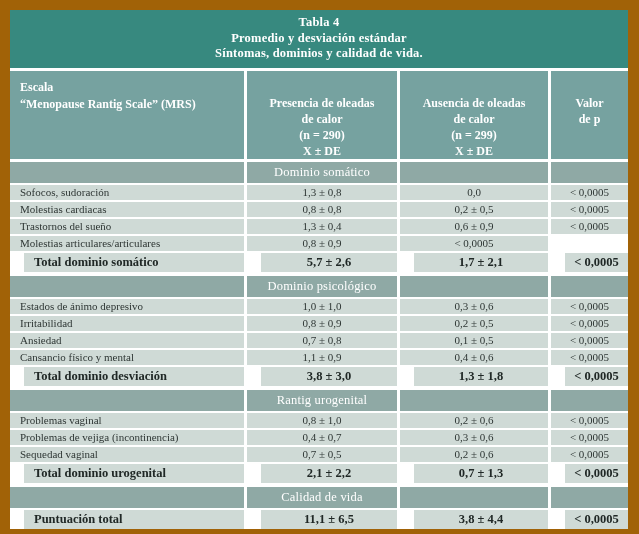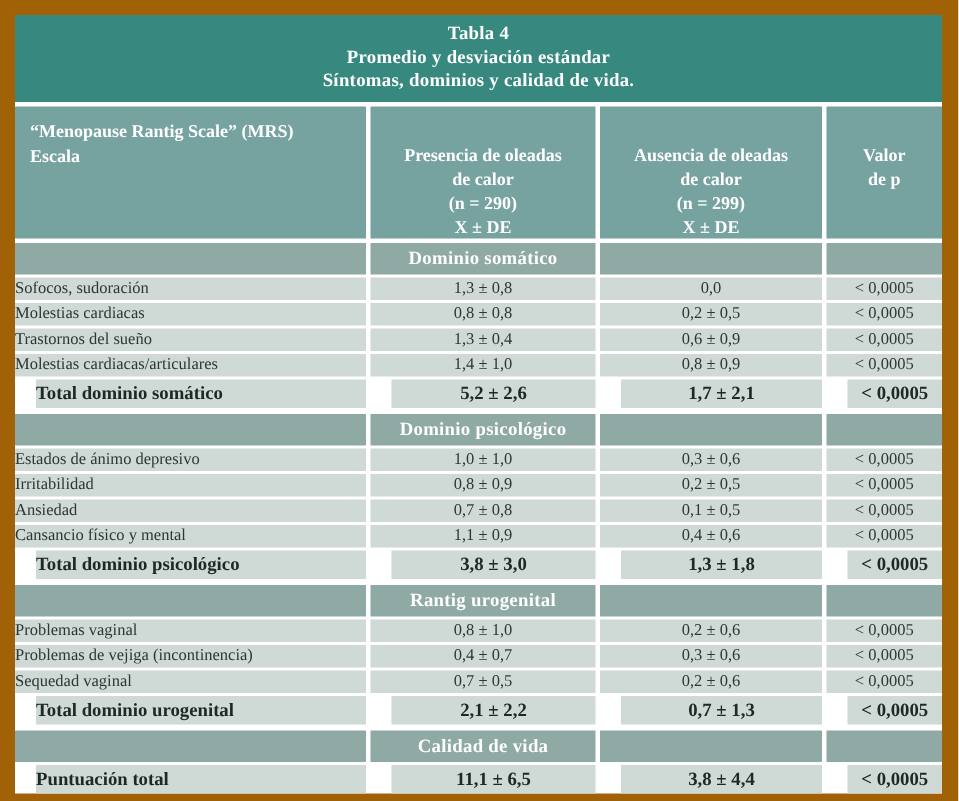--- a/index.html
+++ b/index.html
@@ -30,53 +30,53 @@
   
   .header-row{margin-bottom:3px;}
   .hcell{background:var(--header-band);color:#fff;font-weight:bold;font-size:12px;height:88px;box-sizing:border-box;}
   .hc1{padding:8px 6px 0 10px;line-height:17px;}
   .hc-center{text-align:center;padding-top:24px;line-height:16px;}
 
   
   .section-band{margin-bottom:2px;}
   .bcell{background:var(--section-band);height:21px;}
   .bcell.band-label{
-    color:#fff;font-weight:bold;font-size:12.5px;line-height:21px;text-align:center;letter-spacing:.2px;
+    color:#fff;font-weight:normal;font-size:12.5px;line-height:21px;text-align:center;letter-spacing:.2px;
   }
 
   
   .rows{display:flex;flex-direction:column;gap:2px;margin-bottom:4px;}
   .rows:last-child{margin-bottom:0;}
   .row .cell{
     background:var(--row-bg);color:var(--text-dark);
     font-size:11px;height:15px;line-height:15px;box-sizing:border-box;
     white-space:nowrap;overflow:hidden;
   }
-  .row .cell.lbl{text-align:left;}
+  .row .cell.lbl{padding-left:10px;text-align:left;}
   .row .cell.num{text-align:center;}
   .row.total-row .cell{
     height:19px;line-height:19px;font-size:12.5px;font-weight:bold;color:#202826;margin-left:14px;
   }
 </style>
 </head>
 <body>
 
 <div class="page">
   <div class="tbl">
 
     <div class="title-band">
       <div class="title-line">Tabla 4</div>
       <div class="title-line">Promedio y desviación estándar</div>
       <div class="title-line">Síntomas, dominios y calidad de vida.</div>
     </div>
 
     <div class="grid header-row">
       <div class="hcell hc1">
+        <div>Escala</div>
         <div>“Menopause Rantig Scale” (MRS)</div>
-        <div>Escala</div>
       </div>
       <div class="hcell hc-center">
         <div>Presencia de oleadas</div>
         <div>de calor</div>
         <div>(n = 290)</div>
         <div>X ± DE</div>
       </div>
       <div class="hcell hc-center">
         <div>Ausencia de oleadas</div>
         <div>de calor</div>
@@ -109,28 +109,27 @@
     <div class="cell num">0,2 ± 0,5</div>
     <div class="cell num">&lt; 0,0005</div>
   </div>
           <div class="grid row">
     <div class="cell lbl">Trastornos del sueño</div>
     <div class="cell num">1,3 ± 0,4</div>
     <div class="cell num">0,6 ± 0,9</div>
     <div class="cell num">&lt; 0,0005</div>
   </div>
           <div class="grid row">
-    <div class="cell lbl">Molestias cardiacas/articulares</div>
-    <div class="cell num">1,4 ± 1,0</div>
+    <div class="cell lbl">Molestias articulares/articulares</div>
     <div class="cell num">0,8 ± 0,9</div>
     <div class="cell num">&lt; 0,0005</div>
   </div>
           <div class="grid row total-row">
     <div class="cell lbl">Total dominio somático</div>
-    <div class="cell num">5,2 ± 2,6</div>
+    <div class="cell num">5,7 ± 2,6</div>
     <div class="cell num">1,7 ± 2,1</div>
     <div class="cell num">&lt; 0,0005</div>
   </div>
         </div>
         <div class="grid section-band">
     <div class="bcell"></div>
     <div class="bcell band-label">Dominio psicológico</div>
     <div class="bcell"></div>
     <div class="bcell"></div>
   </div>
@@ -153,21 +152,21 @@
     <div class="cell num">0,1 ± 0,5</div>
     <div class="cell num">&lt; 0,0005</div>
   </div>
           <div class="grid row">
     <div class="cell lbl">Cansancio físico y mental</div>
     <div class="cell num">1,1 ± 0,9</div>
     <div class="cell num">0,4 ± 0,6</div>
     <div class="cell num">&lt; 0,0005</div>
   </div>
           <div class="grid row total-row">
-    <div class="cell lbl">Total dominio psicológico</div>
+    <div class="cell lbl">Total dominio desviación</div>
     <div class="cell num">3,8 ± 3,0</div>
     <div class="cell num">1,3 ± 1,8</div>
     <div class="cell num">&lt; 0,0005</div>
   </div>
         </div>
         <div class="grid section-band">
     <div class="bcell"></div>
     <div class="bcell band-label">Rantig urogenital</div>
     <div class="bcell"></div>
     <div class="bcell"></div>

